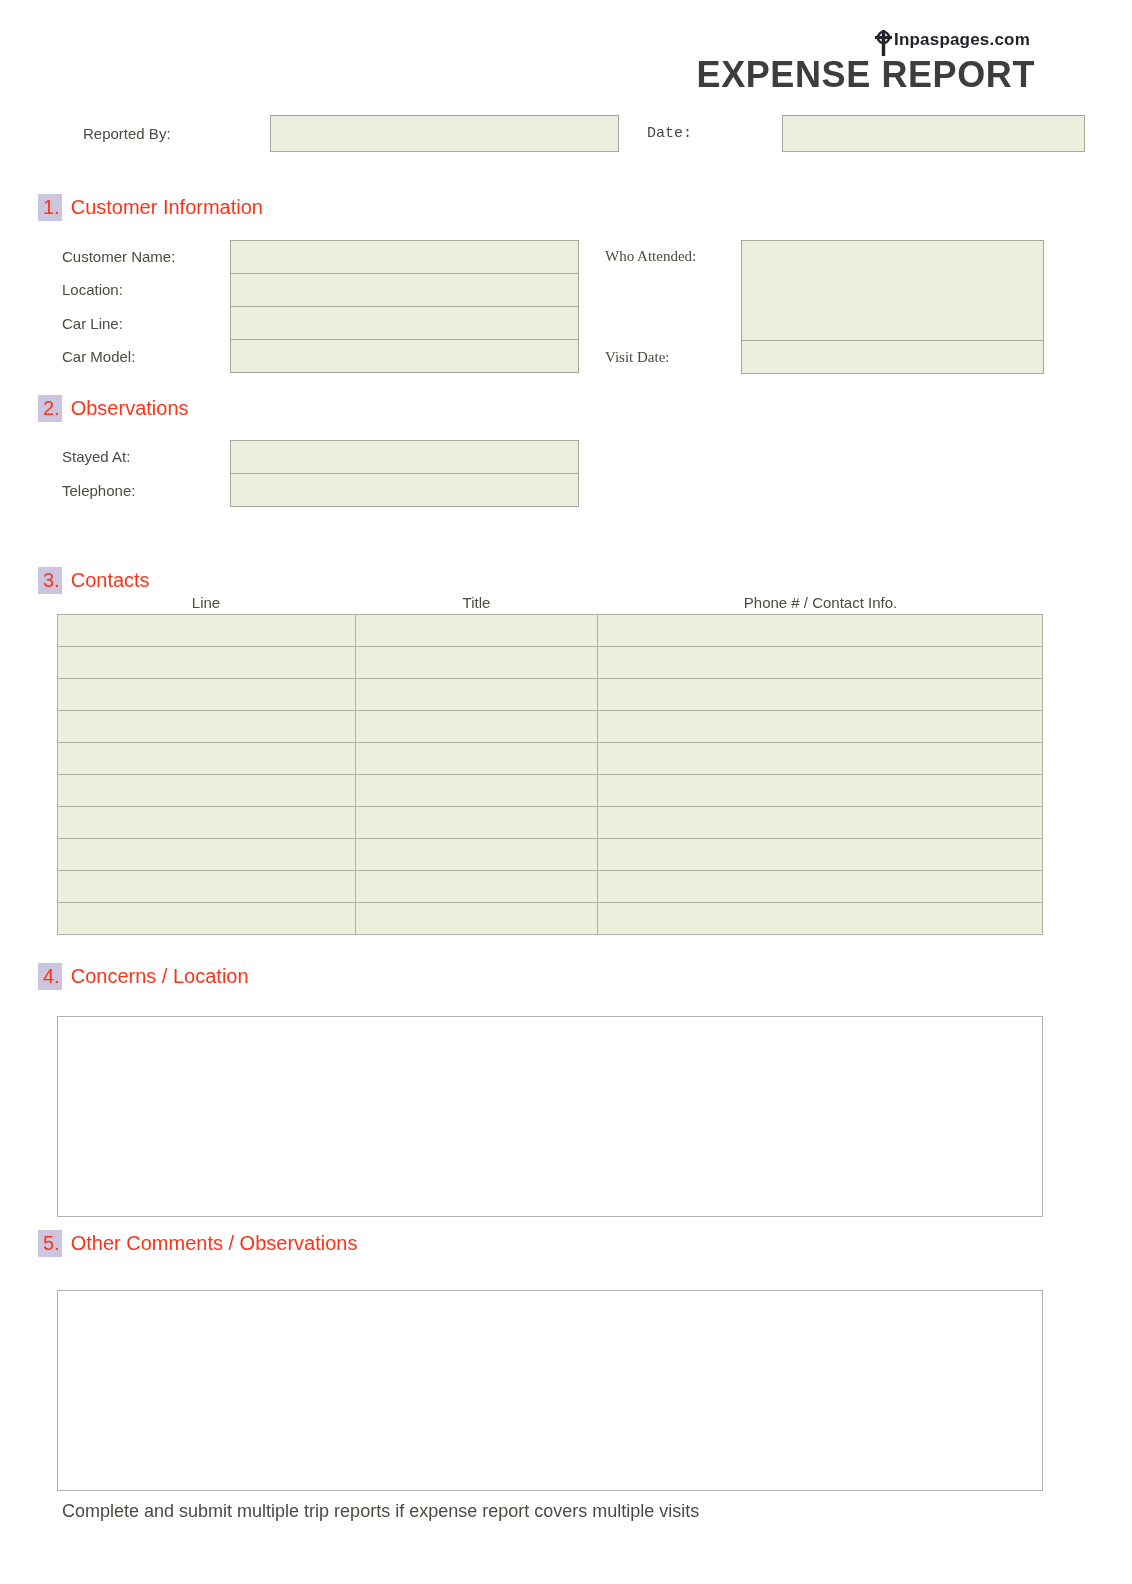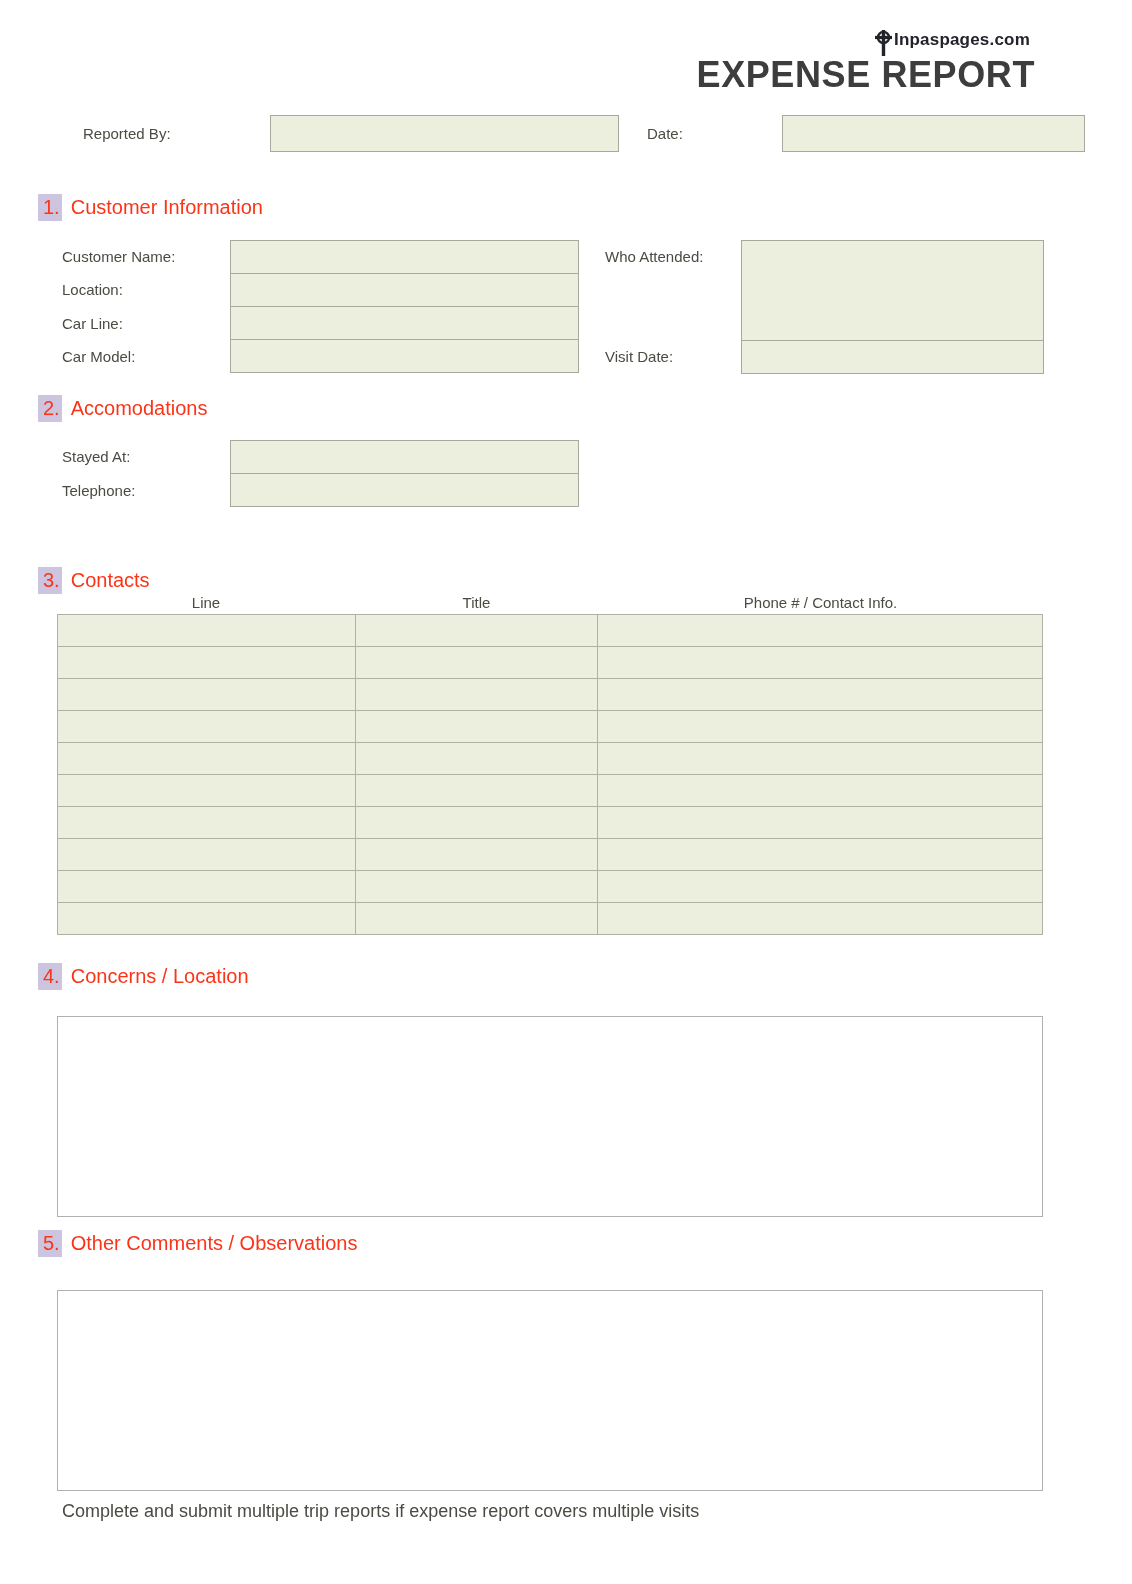--- a/index.html
+++ b/index.html
@@ -36,21 +36,21 @@
     font: 15px "Liberation Sans", sans-serif;
     color: #333;
     padding: 2px 6px;
     display: block;
   }
 
   
   .top-row { position: absolute; top: 115px; left: 41px; display: flex; margin-left: 42px; }
   .top-row .lbl { line-height: 37px; }
   .w187 { width: 187px; }
-  .w135 { width: 135px; margin-left: 28px; }
+  .w135 { width: 135px; margin-left: 28px; font-family: Liberation Mono, monospace; }
   .in-reported { width: 349px; height: 37px; }
   .in-date { width: 303px; height: 37px; }
 
   
   .sec {
     position: absolute; left: 38px; margin: 0;
     font-size: 20px; font-weight: normal;
     color: var(--accent-red, #fb3418);
     display: flex; align-items: center; white-space: pre;
   }
@@ -65,21 +65,21 @@
   .sec-concerns { top: 963px; }
   .sec-other    { top: 1230px; }
 
   
   .cust { position: absolute; top: 240px; left: 62px; display: flex; }
   .flabels { width: 168px; display: flex; flex-direction: column; }
   .flabels .lbl { height: 33.25px; line-height: 33.25px; }
   .fin { display: flex; flex-direction: column; }
   .fin .cell { width: 349px; height: 34px; margin-top: -1px; }
   .fin .cell:first-child { margin-top: 0; }
-  .rlabels { width: 136px; margin-left: 26px; }
+  .rlabels { width: 136px; margin-left: 26px; font-family: Liberation Serif, serif; }
   .rl-who { height: 100px; line-height: 33px; }
   .rl-visit { height: 34px; line-height: 34px; }
   .rboxes { display: flex; flex-direction: column; }
   .ta-who { width: 303px; height: 101px; resize: none; }
   .in-visit { width: 303px; height: 34px; margin-top: -1px; }
 
   
   .accom { position: absolute; top: 440px; left: 62px; display: flex; }
   .accom .flabels .lbl { height: 33.5px; line-height: 33.5px; }
 
@@ -158,21 +158,21 @@
       <div class="lbl rl-visit">Visit Date:</div>
     </div>
     <div class="rboxes">
       <textarea class="cell ta-who" style=""></textarea>
       <input class="cell in-visit" type="text" style="">
     </div>
   </div>
 
   <h2 class="sec sec-accom">
     <span class="num">2.</span>
-    <span>Accomodations</span>
+    <span>Observations</span>
   </h2>
 
   <div class="accom">
     <div class="flabels">
       <span class="lbl">Stayed At:</span>
       <span class="lbl">Telephone:</span>
     </div>
     <div class="fin">
       <input class="cell" type="text" style="">
       <input class="cell" type="text" style="">

